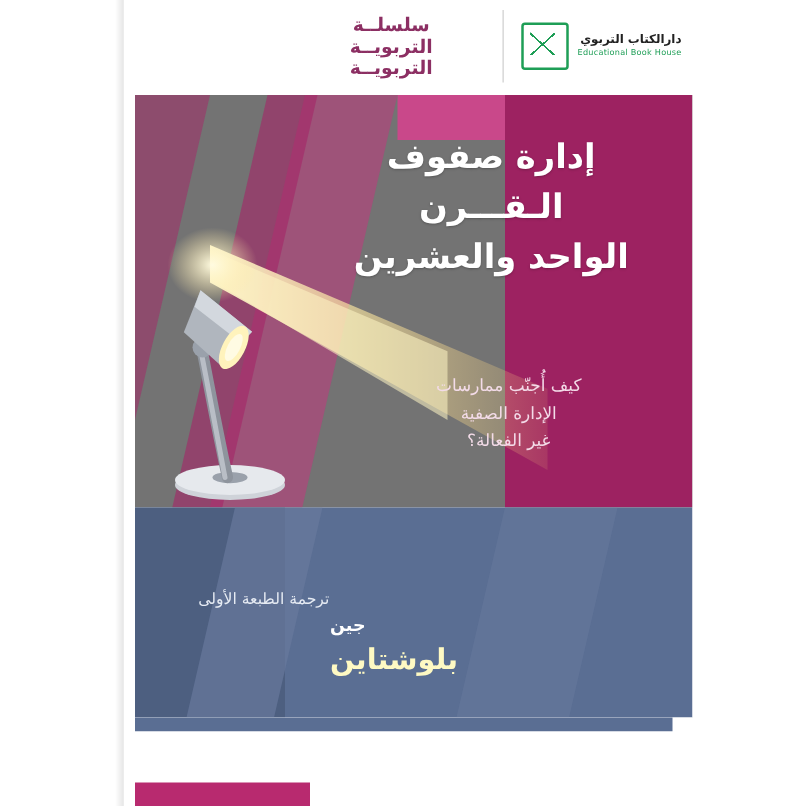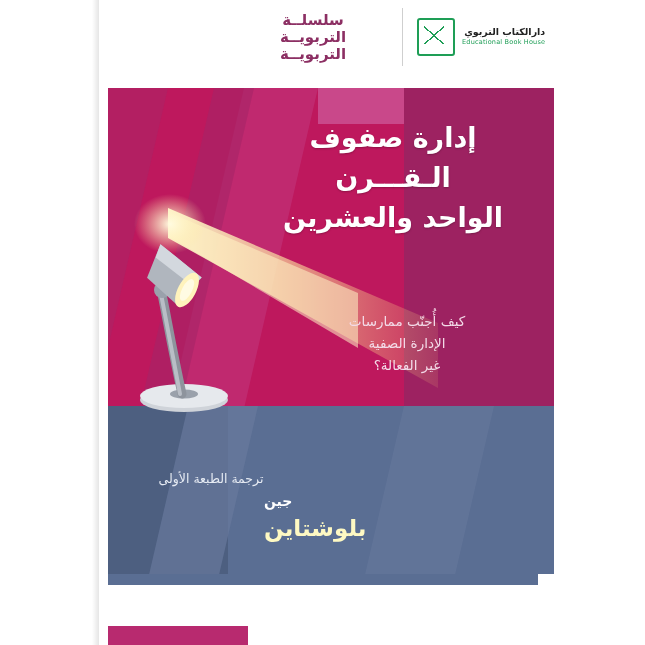--- a/index.html
+++ b/index.html
@@ -115,24 +115,24 @@
     letter-spacing: 0.2px;
     white-space: nowrap;
     direction: ltr;
     text-align: right;
   }
 
   
   .magenta-panel {
     position: absolute;
     left: 16px;
-    top: 88px;
+    top: 76px;
     width: 446px;
     height: 330px;
-    background: #be185d;
+    background: #737373;
     overflow: hidden;
   }
   .mag-dark-left {
     position: absolute;
     right: 0;
     top: 0;
     width: 150px;
     height: 330px;
     background: #9d2261;
   }

